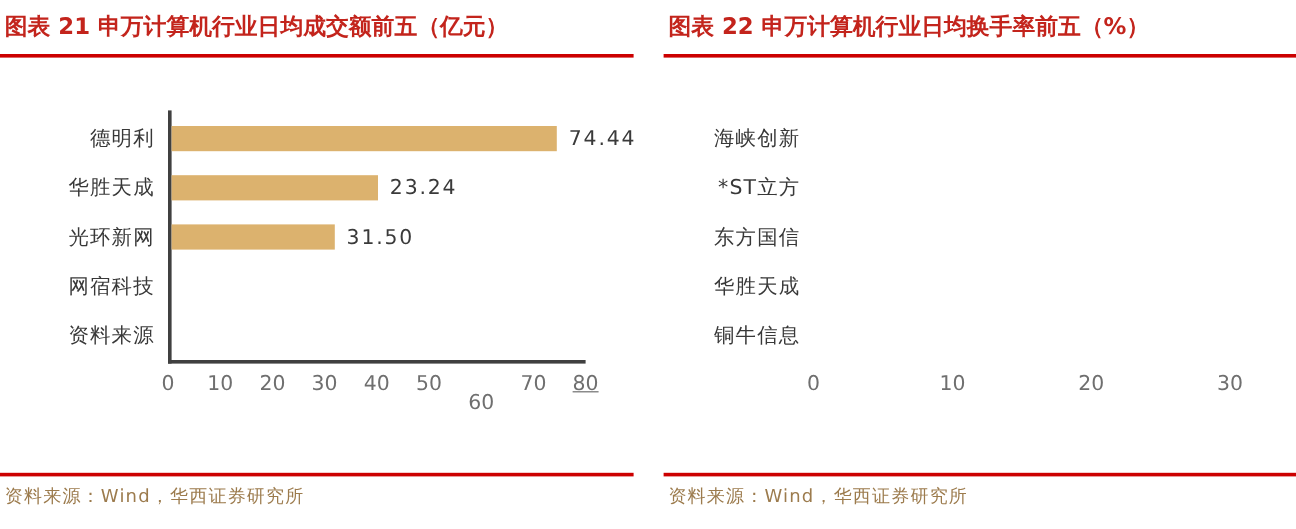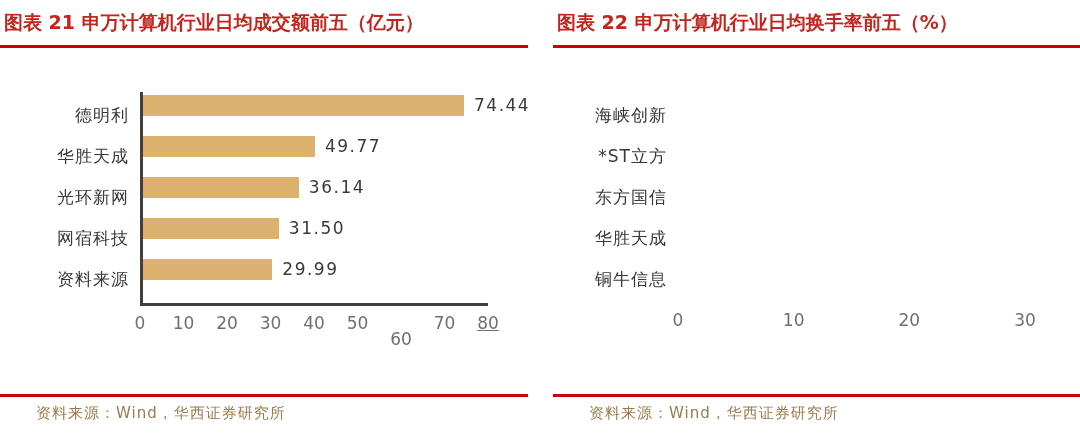--- a/index.html
+++ b/index.html
@@ -29,38 +29,37 @@
   .cat {
     height:41px; display:flex; align-items:center; justify-content:flex-end;
     padding-right:11px; font-size:17px; color:#383838; letter-spacing:1px;
     white-space:nowrap;
   }
   .plot {
     flex:1; margin-right:var(--plotmr);
     border-left:3px solid #404040; border-bottom:3px solid #404040;
     padding:3px 0;
   }
-  .bar-row { height:41px; display:flex; white-space:nowrap; }
+  .bar-row { height:41px; display:flex; align-items:center; white-space:nowrap; }
   .bar { height:21px; background:var(--bar-color,#DCB26E); flex-shrink:0; }
   .val { margin-left:10px; font-size:17px; color:#3A3A3A; letter-spacing:1.5px; }
 
   .xaxis-row { display:flex; }
   .xspacer { width:var(--labelw); }
   .xaxis {
     flex:1; margin-right:var(--plotmr); position:relative; height:30px;
     font-size:17px; color:#6F6F6F;
   }
   .tick { position:absolute; top:7px; transform:translateX(-50%); }
 
   .source-note {
     padding:7px 0 18px 4px;
     font-size:15px; letter-spacing:1px;
     color:var(--source-color,#9C7B4D);
     white-space:nowrap;
-    margin-left:32px;
   }
 </style>
 </head>
 <body>
 
 <div class="panel panel-left">
   <div class="chart-title">图表 21 申万计算机行业日均成交额前五（亿元）</div>
   <div class="rule rule-top"></div>
   <div class="chart">
       <div class="chart-body">
@@ -71,33 +70,25 @@
           <div class="cat">网宿科技</div>
           <div class="cat">资料来源</div>
         </div>
         <div class="plot">
           <div class="bar-row">
             <div class="bar" style="width: 93.05%;"></div>
             <span class="val">74.44</span>
           </div>
           <div class="bar-row">
             <div class="bar" style="width: 49.825%;"></div>
-            <span class="val">49.77</span>
-          </div>
-          <div class="bar-row">
-            <div class="bar" style="width: 45.175%;"></div>
-            <span class="val">36.14</span>
+            <span class="val">23.24</span>
           </div>
           <div class="bar-row">
             <div class="bar" style="width: 39.375%;"></div>
             <span class="val">31.50</span>
-          </div>
-          <div class="bar-row">
-            <div class="bar" style="width: 37.4875%;"></div>
-            <span class="val">29.99</span>
           </div>
         </div>
       </div>
       <div class="xaxis-row">
         <div class="xspacer"></div>
         <div class="xaxis">
           <span class="tick" style="left: 0%;">0</span>
           <span class="tick" style="left: 12.5%;">10</span>
           <span class="tick" style="left: 25%;">20</span>
           <span class="tick" style="left: 37.5%;">30</span>

